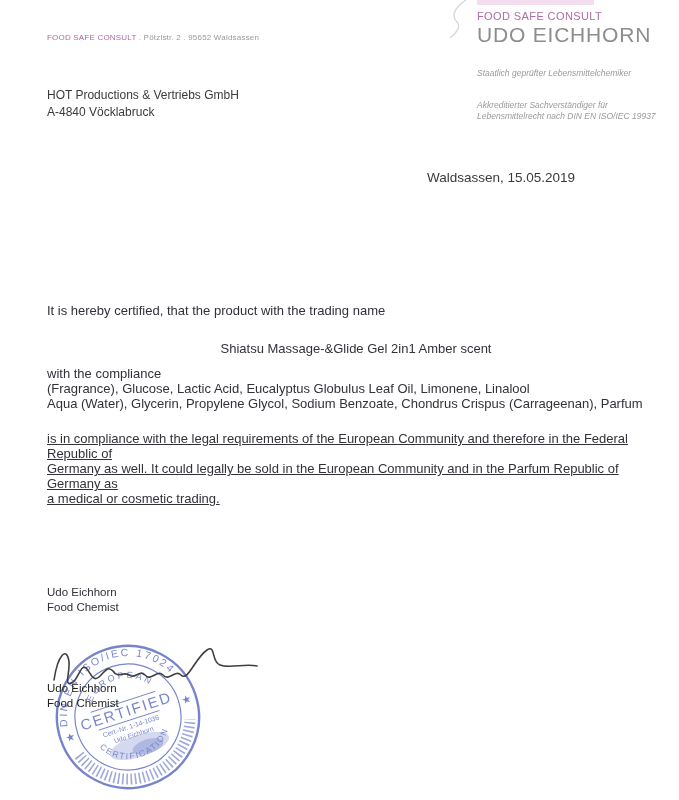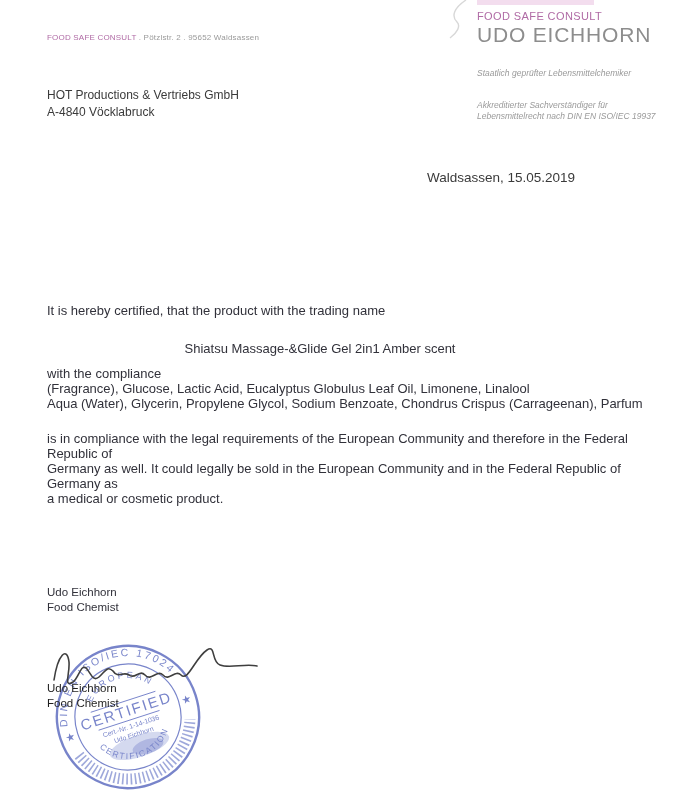--- a/index.html
+++ b/index.html
@@ -32,23 +32,23 @@
   
   .recipient{left:47px;top:87px;font-size:12px;color:#3a3a3a;line-height:17px;}
   .recipient .gap{margin-top:0;}
 
   .dateline{left:427px;top:170px;font-size:13.5px;color:#3a3a3a;white-space:nowrap;}
 
   .title{left:0;top:245px;width:662px;text-align:center;font-size:15.5px;font-weight:bold;color:#161616;letter-spacing:.2px;}
 
   .body-text{font-size:13px;color:#31313a;line-height:15px;}
   .p-intro{left:47px;top:303px;white-space:nowrap;}
-  .p-product{left:0;top:341px;width:640px;text-align:center;}
+  .p-product{left:0;top:341px;width:640px;text-align:center;padding-left:36px;}
   .p-ingredients{left:47px;top:366px;width:600px;}
-  .p-compliance{left:47px;top:431px;width:600px;}
+  .p-compliance{left:47px;top:431px;width:600px;text-decoration:underline;}
   .p-harmless{left:47px;top:498px;white-space:nowrap;}
 
   .sig-block{left:47px;top:585px;font-size:11.5px;color:#31313a;line-height:15px;}
   .stamp-sig-block{left:47px;top:681px;font-size:11.5px;color:#1e1e1e;line-height:15px;z-index:3;}
 
   .stamp-svg{left:26px;top:627px;z-index:2;}
   .signature-svg{left:48px;top:636px;z-index:4;}
 
   .stamp-text{fill:#5b6abf;}
 </style>
@@ -87,22 +87,22 @@
   <div class="abs body-text p-product">Shiatsu Massage-&amp;Glide Gel 2in1 Amber scent</div>
 
   <div class="abs body-text p-ingredients">
     <div>with the compliance</div>
     <div>(Fragrance), Glucose, Lactic Acid, Eucalyptus Globulus Leaf Oil, Limonene, Linalool</div>
     <div>Aqua (Water), Glycerin, Propylene Glycol, Sodium Benzoate, Chondrus Crispus (Carrageenan), Parfum</div>
   </div>
 
   <div class="abs body-text p-compliance">
     <div>is in compliance with the legal requirements of the European Community and therefore in the Federal Republic of</div>
-    <div>Germany as well. It could legally be sold in the European Community and in the Federal Republic of Germany as</div>
-    <div>a medical or cosmetic product.</div>
+    <div>Germany as well. It could legally be sold in the European Community and in the Parfum Republic of Germany as</div>
+    <div>a medical or cosmetic trading.</div>
   </div>
 
 
   <div class="abs sig-block">
     <div>Udo Eichhorn</div>
     <div>Food Chemist</div>
   </div>
 
   <div class="abs stamp-sig-block">
     <div>Udo Eichhorn</div>

